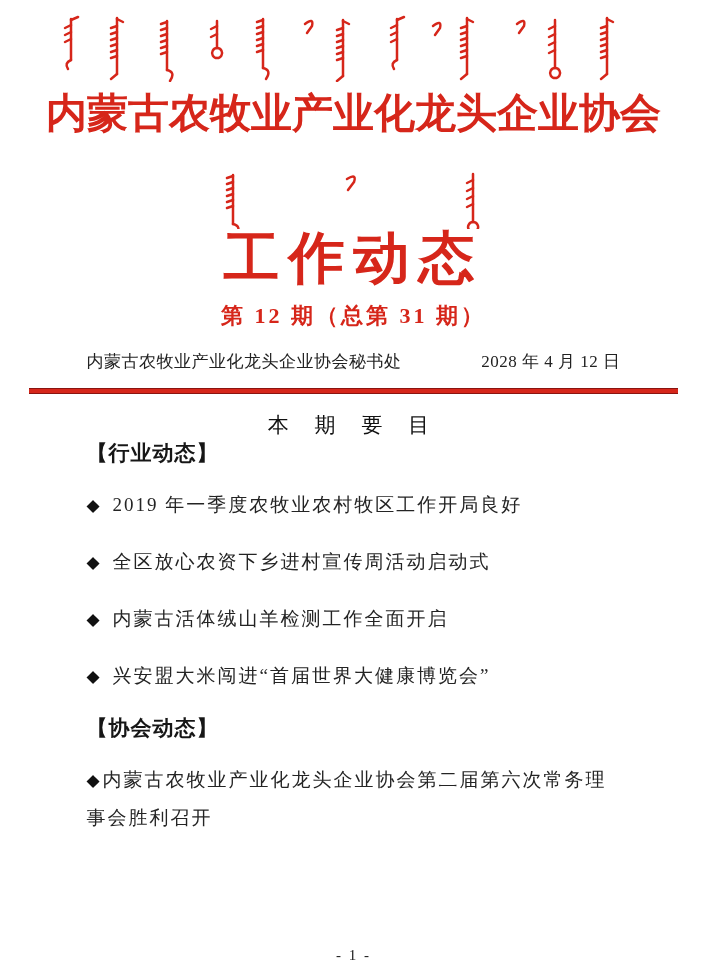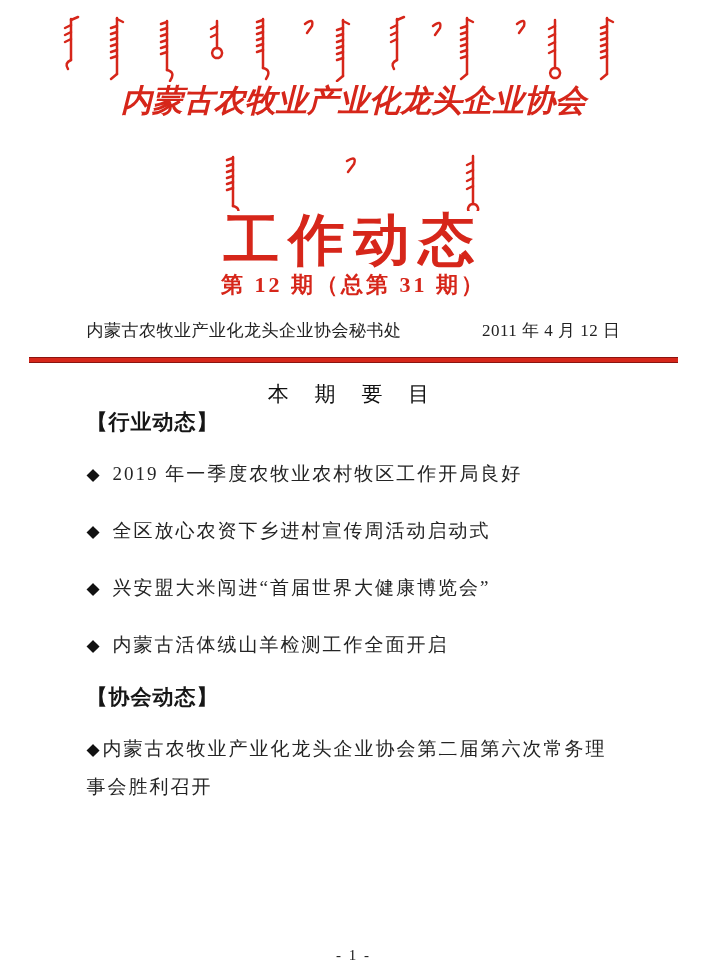--- a/index.html
+++ b/index.html
@@ -10,39 +10,39 @@
     background:#ffffff;
     font-family:"Liberation Serif","DejaVu Serif",serif;
     color:#1c1c1c;
     overflow:hidden;
   }
   .masthead { text-align:center; }
   .mong-row { display:block; margin:0 auto; }
   .mong-top { margin-top:14px; }
   .mong-mid { margin-top:30px; }
   .org-name {
-    margin-top:0;
-    font-size:31px;
+    margin-top:6px;
+    font-size:41px;
     font-weight:bold;
     color:var(--red);
     letter-spacing:0px;
     line-height:1.25;
     white-space:nowrap;
-    font-style:italic;
   }
   .bulletin-title {
     margin-top:-2px;
     font-family:"Liberation Sans","DejaVu Sans",sans-serif;
     font-size:56px;
     font-weight:bold;
     color:var(--red);
     letter-spacing:9px;
     line-height:1.1;
   }
   .issue-info {
+    margin-top:12px;
     font-size:22px;
     font-weight:bold;
     color:var(--red);
     letter-spacing:3px;
   }
   .issuer-row {
     width:534px;
     margin:19px auto 0;
     display:flex;
     justify-content:space-between;
@@ -158,42 +158,42 @@
       <use href="#mgF" x="246" y="3"></use>
     </svg>
 
     <div class="bulletin-title">工作动态</div>
 
     <div class="issue-info">第 12 期（总第 31 期）</div>
   </div>
 
   <div class="issuer-row">
     <span>内蒙古农牧业产业化龙头企业协会秘书处</span>
-    <span>2011 年 4 月 12 日</span>
+    <span>2028 年 4 月 12 日</span>
   </div>
 
   <div class="separator"></div>
 
   <div class="toc-heading">本 期 要 目</div>
 
   <div class="toc">
 
     <div class="section-title">【行业动态】</div>
 
     <p class="toc-item">
       <span class="bullet">◆</span><span>2019 年一季度农牧业农村牧区工作开局良好</span>
     </p>
     <p class="toc-item">
       <span class="bullet">◆</span><span>全区放心农资下乡进村宣传周活动启动式</span>
     </p>
     <p class="toc-item">
+      <span class="bullet">◆</span><span>内蒙古活体绒山羊检测工作全面开启</span>
+    </p>
+    <p class="toc-item">
       <span class="bullet">◆</span><span>兴安盟大米闯进“首届世界大健康博览会”</span>
-    </p>
-    <p class="toc-item">
-      <span class="bullet">◆</span><span>内蒙古活体绒山羊检测工作全面开启</span>
     </p>
 
     <div class="section-title">【协会动态】</div>
 
     <p class="toc-item">
       <span class="bullet bullet-tight">◆</span><span>内蒙古农牧业产业化龙头企业协会第二届第六次常务理事会胜利召开</span>
     </p>
 
   </div>
 

